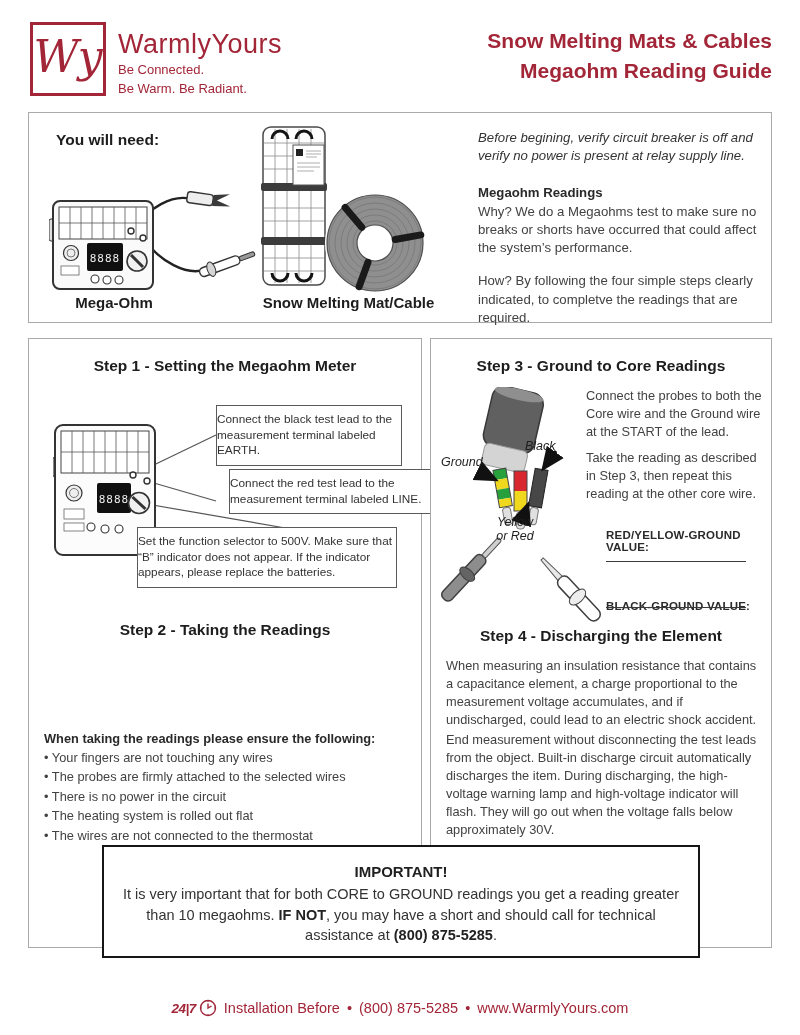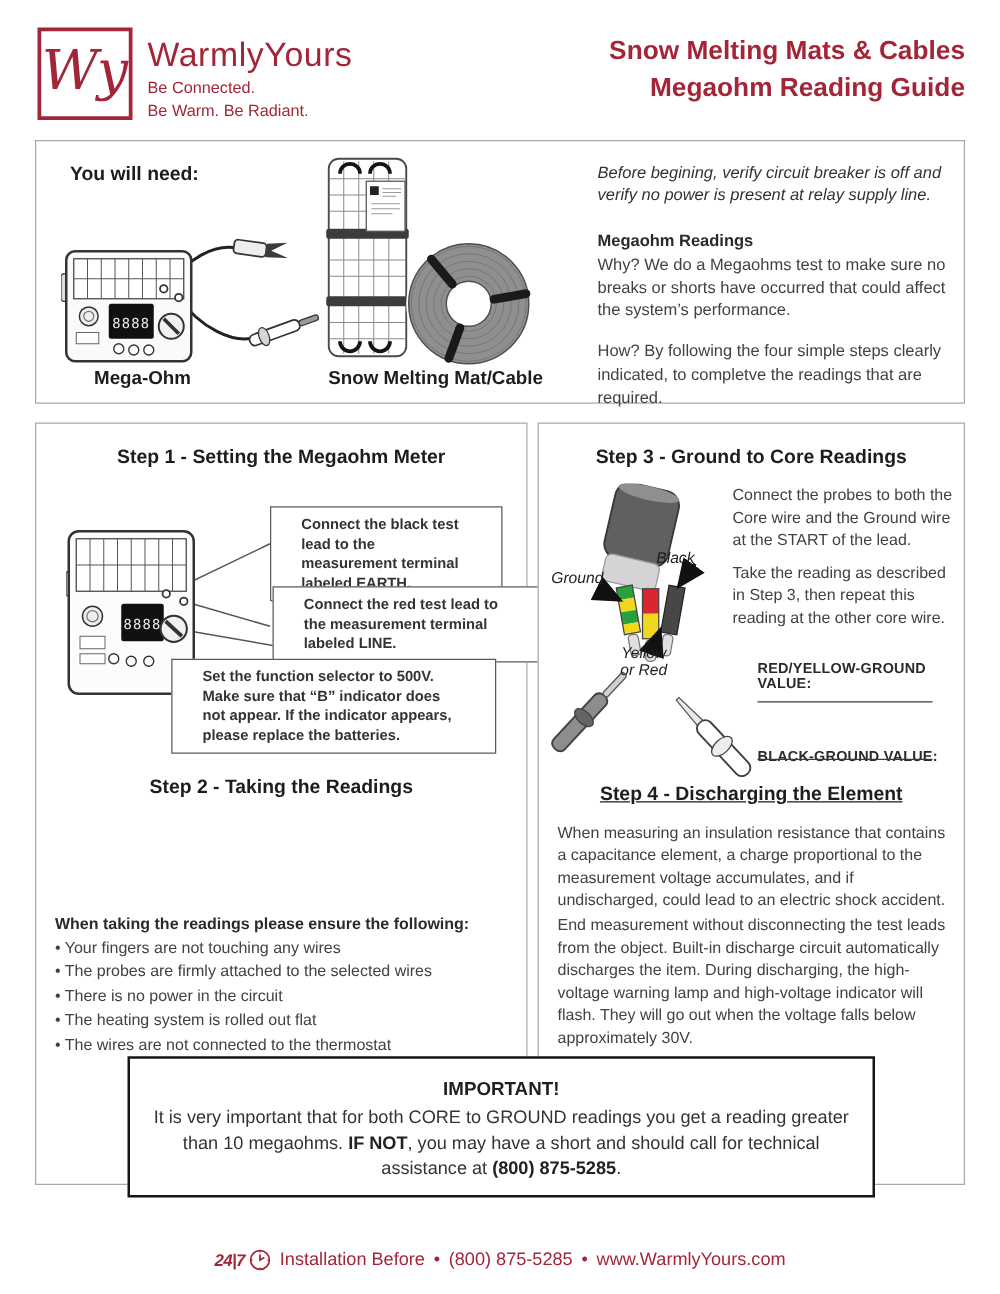--- a/index.html
+++ b/index.html
@@ -27,22 +27,22 @@
 
   .h-need{ position:absolute; left:27px; top:18px; font-weight:bold; font-size:15.5px; color:#1d1d1d; }
   .item-label{ position:absolute; font-weight:bold; font-size:15px; color:#1d1d1d; text-align:center; }
   .need-col{ position:absolute; left:449px; top:16px; width:290px; font-size:13.2px; line-height:1.38; color:#424242; }
   .need-intro{ font-style:italic; font-weight:normal; color:#333; margin-bottom:19px; }
   .need-h{ font-weight:bold; color:#2a2a2a; }
   .need-p{ margin-bottom:15px; }
 
   .h-step{ position:absolute; left:0; width:100%; text-align:center; font-weight:bold;
     font-size:15.5px; color:#1d1d1d; }
-  .callout{ position:absolute; border:1px solid #5a5a5a; background:#fff; padding:6px 24px;
-    font-size:11.8px; line-height:1.32; color:#333;font-weight:bold; }
+  .callout{ position:absolute; border:1px solid #5a5a5a; background:#fff; padding:6px 0;
+    font-size:11.8px; line-height:1.32; color:#333; }
   .para{ position:absolute; font-size:12.8px; line-height:1.4; color:#424242; }
   .bold-line{ font-weight:bold; color:#2a2a2a; }
   .bullets{ position:absolute; font-size:12.8px; line-height:1.52; color:#424242; }
   .bullets div::before{ content:"• "; }
 
   .wire-label{ position:absolute; font-style:italic; font-size:12.5px; color:#1e1e1e; z-index:2; }
   .value-label{ position:absolute; font-weight:bold; font-size:11.5px; color:#2a2a2a; letter-spacing:.2px; }
   .write-line{ position:absolute; width:140px; border-top:1.6px solid #3a3a3a; }
 
   .important{ position:absolute; left:102px; top:845px; width:598px; height:113px;
@@ -174,21 +174,21 @@
       <circle cx="80" cy="52" r="3" fill="#fff" stroke="#333" stroke-width="1.4"></circle>
       <circle cx="94" cy="58" r="3" fill="#fff" stroke="#333" stroke-width="1.4"></circle>
       <circle cx="86" cy="80" r="10.5" fill="#f1f1f1" stroke="#333" stroke-width="1.6"></circle>
       <line x1="79.5" y1="74" x2="92.5" y2="86" stroke="#333" stroke-width="3"></line>
       <circle cx="38" cy="104" r="4" fill="#fff" stroke="#333" stroke-width="1.1"></circle>
       <circle cx="52" cy="106" r="4" fill="#fff" stroke="#333" stroke-width="1.1"></circle>
       <circle cx="66" cy="106" r="4" fill="#fff" stroke="#333" stroke-width="1.1"></circle>
     </svg>
 
     <div class="callout" style="left:187px; top:66px;  width:186px;">Connect the black test lead to the measurement terminal labeled EARTH.</div>
-    <div class="callout" style="left:189px; top:130px; width:222px;">Connect the red test lead to the measurement terminal labeled LINE.</div>
+    <div class="callout" style="left:200px; top:130px; width:222px;">Connect the red test lead to the measurement terminal labeled LINE.</div>
     <div class="callout" style="left:108px; top:188px; width:260px;">Set the function selector to 500V. Make sure that “B” indicator does not appear. If the indicator appears, please replace the batteries.</div>
 
     <div class="h-step" style="top:282px;">Step 2 - Taking the Readings</div>
     <div class="para bold-line" style="left:15px; top:391px; width:372px;">When taking the readings please ensure the following:</div>
     <div class="bullets" style="left:15px; top:409px; width:372px;">
       <div>Your fingers are not touching any wires</div>
       <div>The probes are firmly attached to the selected wires</div>
       <div>There is no power in the circuit</div>
       <div>The heating system is rolled out flat</div>
       <div>The wires are not connected to the thermostat</div>
@@ -250,21 +250,21 @@
     </div>
 
     <div class="para" style="left:155px; top:48px; width:182px;">Connect the probes to both the Core wire and the Ground wire at the START of the lead.</div>
     <div class="para" style="left:155px; top:110px; width:182px;">Take the reading as described in Step 3, then repeat this reading at the other core wire.</div>
 
     <div class="value-label" style="left:175px; top:190px;">RED/YELLOW-GROUND VALUE:</div>
     <div class="write-line" style="left:175px; top:222px;"></div>
     <div class="value-label" style="left:175px; top:237px;margin-top:24px;">BLACK-GROUND VALUE:</div>
     <div class="write-line" style="left:175px; top:268px;"></div>
 
-    <div class="h-step" style="top:288px;text-decoration:underline;">Step 4 - Discharging the Element</div>
+    <div class="h-step" style="top:288px;">Step 4 - Discharging the Element</div>
     <div class="para" style="left:15px; top:318px; width:318px;">When measuring an insulation resistance that contains a capacitance element, a charge proportional to the measurement voltage accumulates, and if undischarged, could lead to an electric shock accident.</div>
     <div class="para" style="left:15px; top:392px; width:318px;">End measurement without disconnecting the test leads from the object. Built-in discharge circuit automatically discharges the item. During discharging, the high-voltage warning lamp and high-voltage indicator will flash. They will go out when the voltage falls below approximately 30V.</div>
   </div>
 
   <div class="important">
     <div class="important-h">IMPORTANT!</div>
     <div class="important-p">
       <span>It is very important that for both CORE to GROUND readings you get a reading greater than 10 megaohms. </span><b>IF NOT</b><span>, you may have a short and should call for technical assistance at </span><b>(800) 875-5285</b><span>.</span>
     </div>
   </div>

